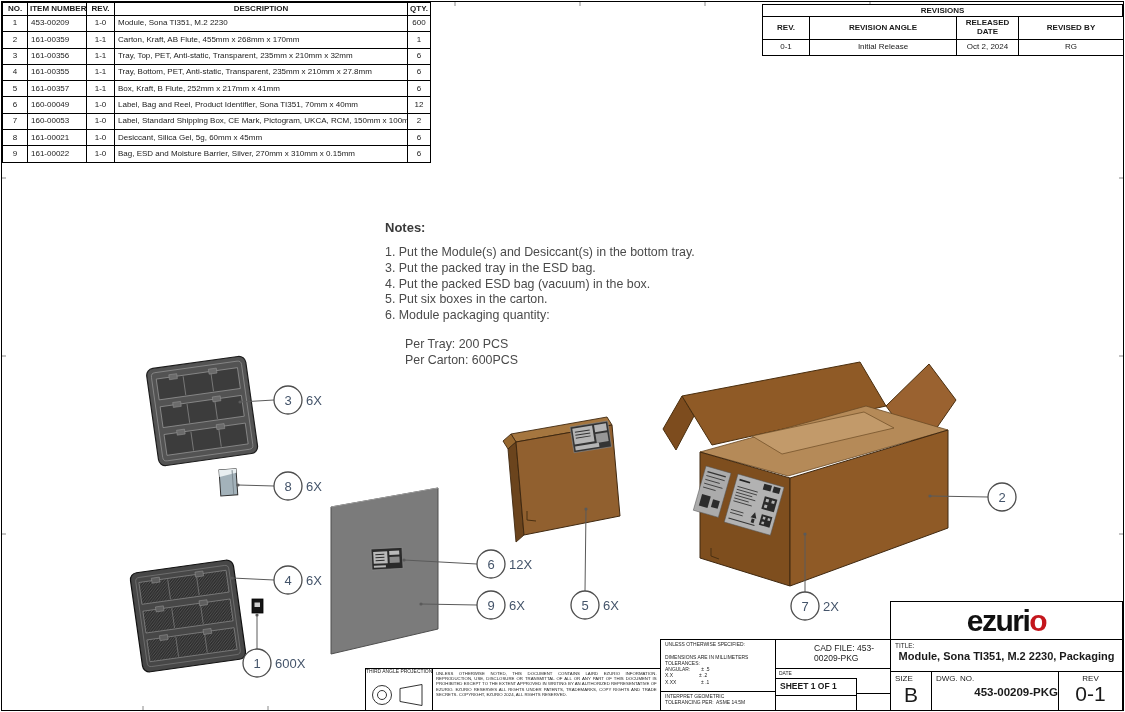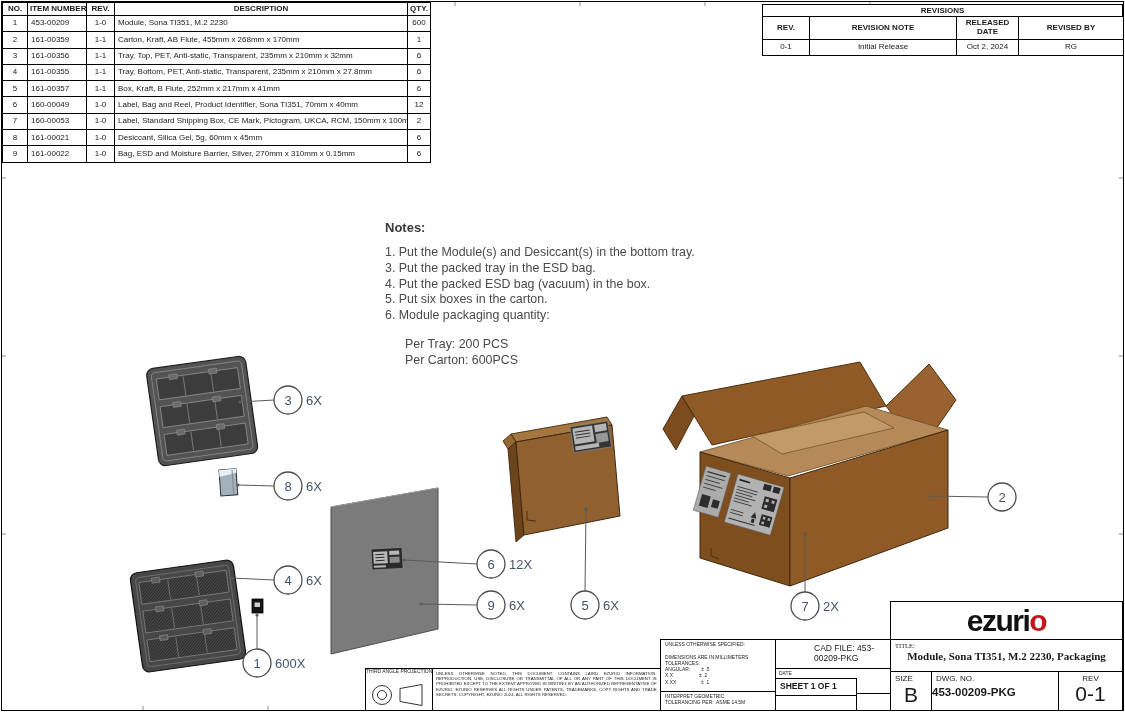--- a/index.html
+++ b/index.html
@@ -41,21 +41,21 @@
   #date-cell{padding:2px 0 0 3px;}
   #sheet-cell{font-size:8.5px;line-height:15px;padding-left:4px;}
   #logo-cell{display:flex;align-items:center;justify-content:center;}
   .logo{font-size:30px;font-weight:bold;letter-spacing:-1.5px;color:#111;}
   .logo .red{color:#c4161c;}
   #title-cell .tlabel{font-size:6.5px;padding:2px 0 0 4px;}
   #title-cell .tval{font-size:11px;font-weight:bold;text-align:center;margin-top:1px;}
   #size-cell .lab,#dwg-cell .lab,#rev-cell .lab{font-size:8px;padding:2px 4px 0 4px;}
   #rev-cell .lab{text-align:center;}
   #size-cell .val{font-size:21px;text-align:center;margin-top:0;}
-  #dwg-cell .val{font-size:11.5px;font-weight:bold;text-align:left;margin-top:3px;}
+  #dwg-cell .val{font-size:11.5px;font-weight:bold;text-align:right;margin-top:3px;}
   #rev-cell .val{font-size:21px;text-align:center;margin-top:-1px;}
 </style>
 </head>
 <body>
 
 <div id="page">
 
   <svg width="1125" height="712" viewBox="0 0 1125 712">
     <defs>
       <pattern id="hatch" patternUnits="userSpaceOnUse" width="3" height="3">
@@ -379,21 +379,21 @@
     <table id="revisions">
       <colgroup>
           <col style="width:47px">
           <col style="width:147px">
           <col style="width:62px">
           <col style="width:105px">
         </colgroup>
       <thead>
           <tr>
             <th>REV.</th>
-            <th>REVISION NOTE</th>
+            <th>REVISION ANGLE</th>
             <th>RELEASED DATE</th>
             <th>REVISED BY</th>
           </tr>
         </thead>
       <tbody>
           <tr>
             <td class="col0">0-1</td>
             <td class="col1">Initial Release</td>
             <td class="col2">Oct 2, 2024</td>
             <td class="col3">RG</td>
@@ -459,21 +459,21 @@
       </div>
   </div>
   <div id="sheet-cell" class="cell" style="left:775px;top:678px;width:82px;height:18px;font-weight:bold;">
     <span>SHEET 1 OF 1</span>
   </div>
   <div class="cell" style="left:856px;top:693px;width:35px;height:18px;"></div>
 
   <div id="logo-cell" class="cell" style="left:890px;top:601px;width:233px;height:39px;">
     <div class="logo"><span>ezuri</span><span class="red">o</span></div>
   </div>
-  <div id="title-cell" class="cell" style="left:890px;top:639px;width:233px;height:33px;font-family:Liberation Serif, serif;">
+  <div id="title-cell" class="cell" style="left:890px;top:639px;width:233px;height:33px;">
     <div class="tlabel">TITLE:</div>
     <div class="tval">Module, Sona TI351, M.2 2230, Packaging</div>
   </div>
   <div id="size-cell" class="cell" style="left:890px;top:671px;width:42px;height:40px;">
     <div class="lab">SIZE</div>
     <div class="val">B</div>
   </div>
   <div id="dwg-cell" class="cell" style="left:931px;top:671px;width:128px;height:40px;">
     <div class="lab">DWG.  NO.</div>
     <div class="val">453-00209-PKG</div>

